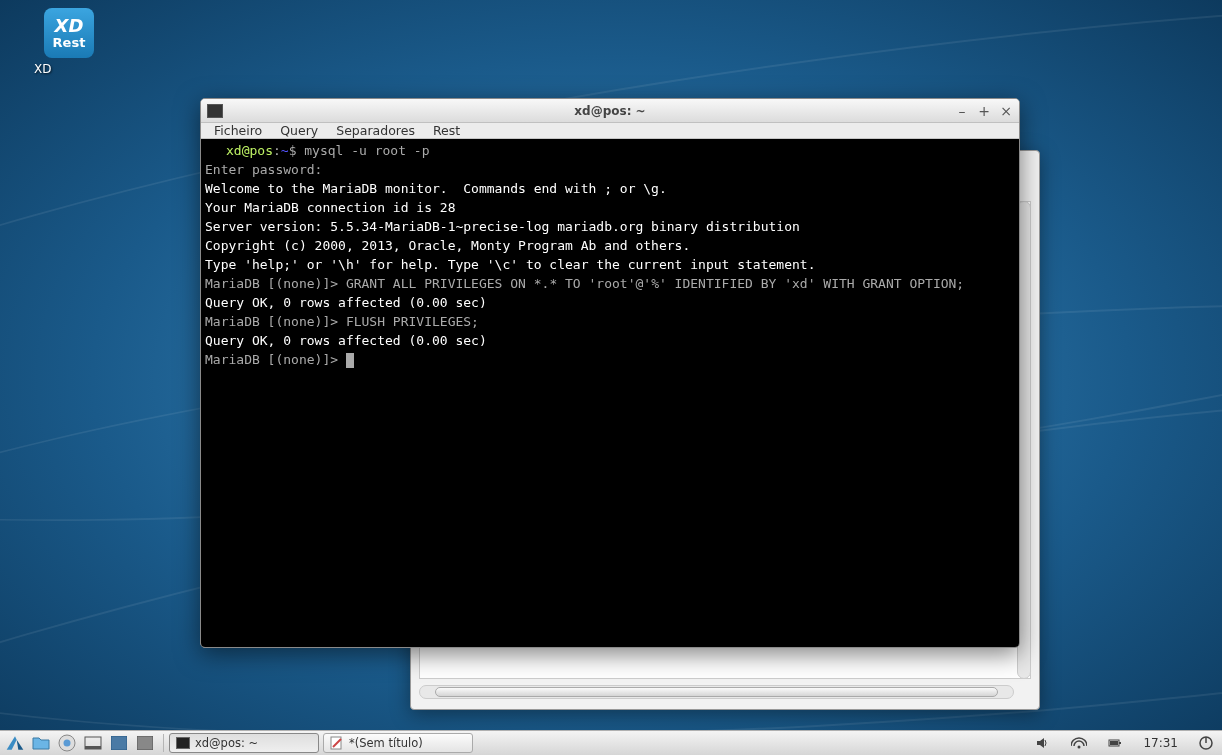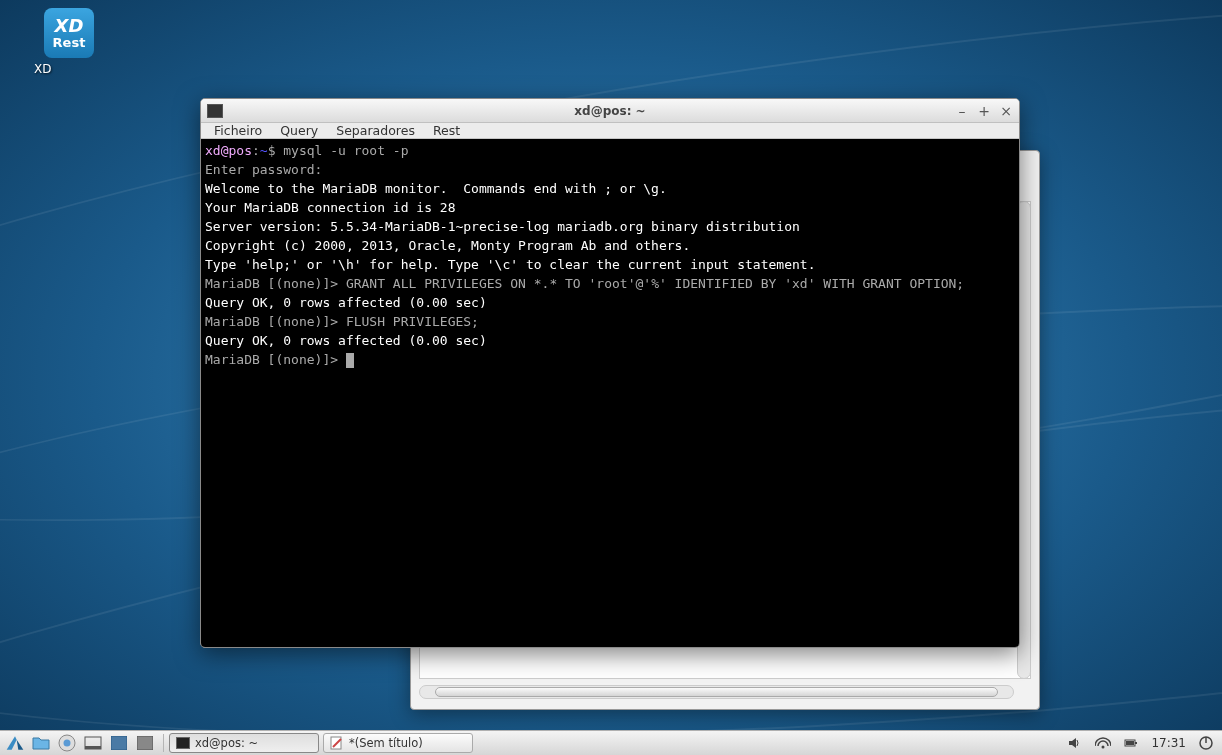--- a/index.html
+++ b/index.html
@@ -165,21 +165,21 @@
       line-height: 19px;
       padding: 2px 4px;
       height: 508px;
       white-space: pre-wrap;
       word-break: break-all;
       overflow: hidden;
     }
     .tl { display: block; }
     .dim { color: #aaaaaa; }
     .bold { font-weight: normal; }
-    .prompt-green { color: #f0abfc; }
+    .prompt-green { color: #bef264; margin-left: 21px; }
     .prompt-blue { color: #5454ff; }
     .cursor-block {
       display: inline-block;
       width: 8px;
       height: 15px;
       background: #aaaaaa;
       vertical-align: middle;
     }
     
     .taskbar {
@@ -245,21 +245,21 @@
     }
     .task-editor-icon {
       width: 14px; height: 14px;
       flex-shrink: 0;
       display: flex; align-items: center; justify-content: center;
     }
     .taskbar-spacer { flex: 1; }
     .tray {
       display: flex;
       align-items: center;
-      gap: 12px;
+      gap: 20px;
       padding: 0 8px;
       height: 100%;
     }
     .tray-icon {
       width: 16px; height: 16px;
       display: flex; align-items: center; justify-content: center;
       color: #444;
       cursor: pointer;
     }
     .clock { font-size: 12px; color: #333; }

